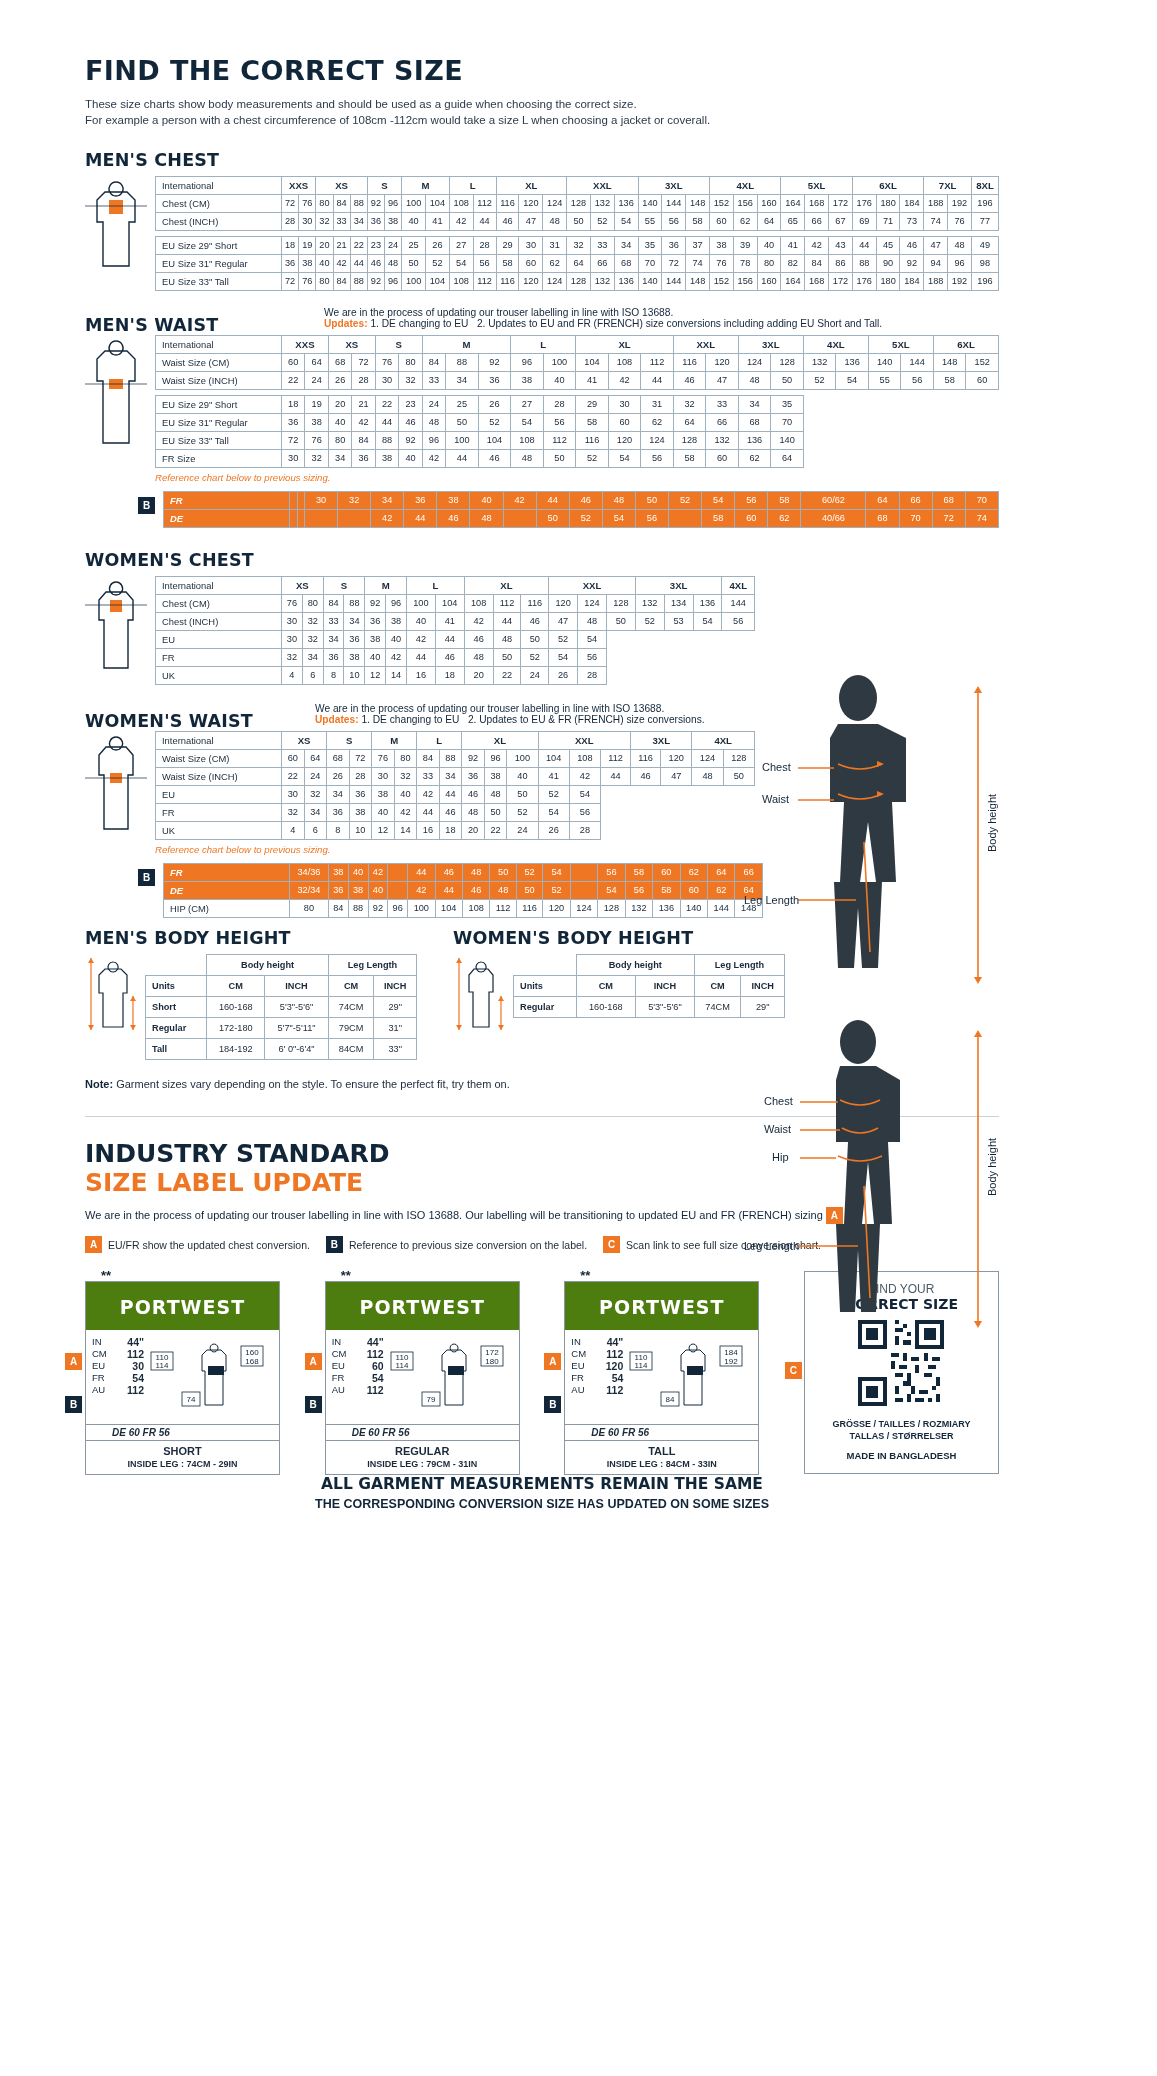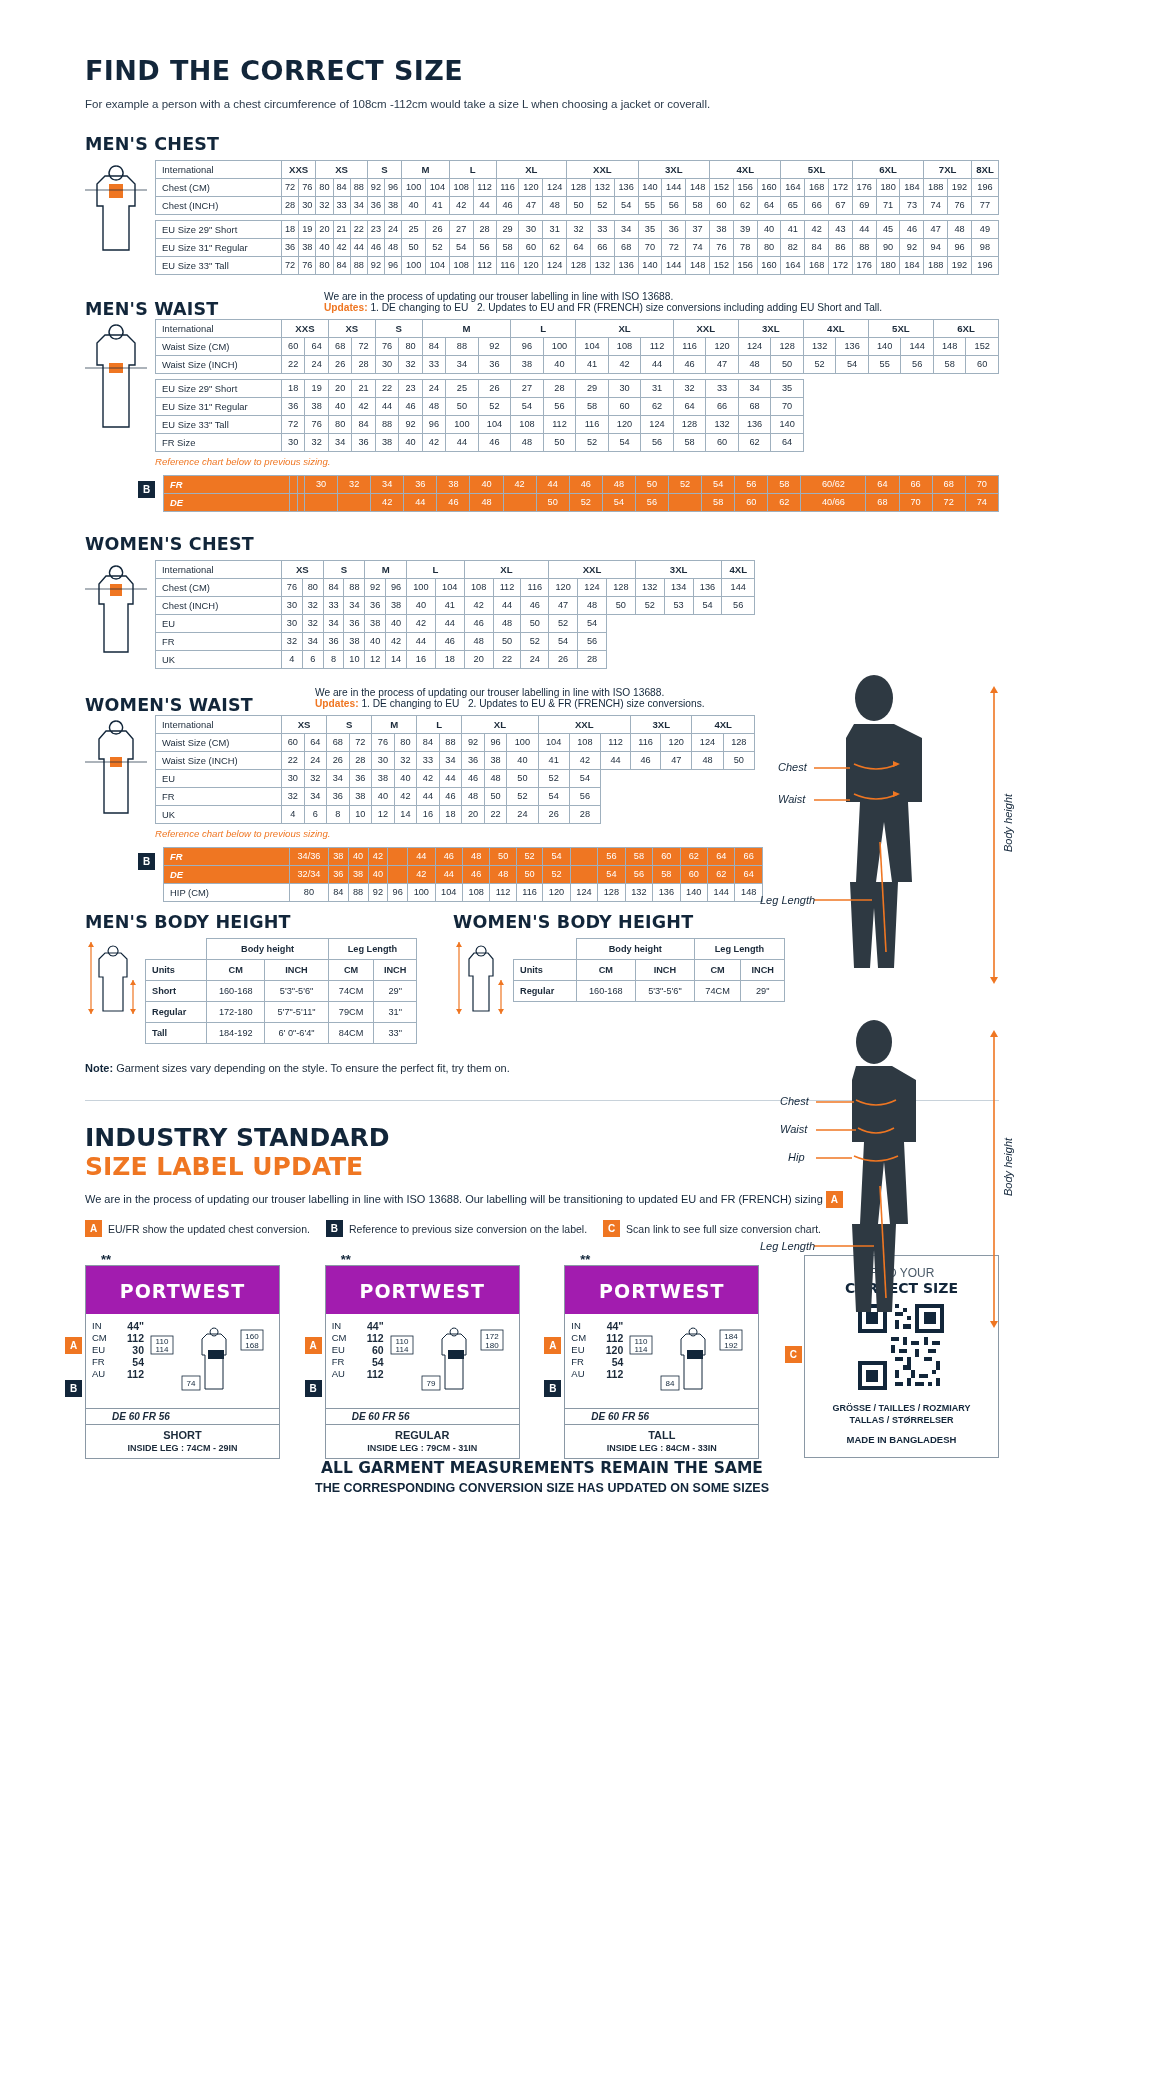--- a/index.html
+++ b/index.html
@@ -82,21 +82,21 @@
   }
   .cbadge{
     display:inline-block;width:17px;height:17px;background:#ef7622;color:#fff;
     font-size:10px;font-weight:bold;text-align:center;line-height:17px;
   }
 
   
   .silh{width:62px;height:100%;}
 
   
-  .models{position:absolute;right:70px;top:680px;width:260px;font-style:italic;}
+  .models{position:absolute;right:86px;top:680px;width:260px;}
 
   
   .bh-wrap{display:flex;gap:36px;margin-top:10px;}
   .bh-col{flex:1 1 0;}
   table.bh{border-collapse:collapse;font-size:9.2px;width:100%;}
   table.bh td{border:1px solid #9fb0be;text-align:center;padding:3px 4px;height:14px;}
   table.bh td.k{text-align:left;padding-left:6px;font-weight:bold;}
   table.bh td.hd{font-weight:bold;}
 
   .note-bottom{font-size:11px;margin-top:18px;color:#1b2a3a;}
@@ -108,21 +108,21 @@
   h2.ind2{font-size:25px;font-weight:bold;color:#ef7622;margin:0 0 10px 0;font-family:"DejaVu Sans", sans-serif;}
   .ind-note{font-size:11px;color:#12263a;margin-bottom:12px;}
   .legend{display:flex;gap:16px;align-items:center;font-size:10.5px;margin-bottom:18px;flex-wrap:wrap;}
   .legend .item{display:flex;gap:6px;align-items:center;}
 
   
   .labels{display:flex;gap:22px;justify-content:space-between;align-items:flex-start;}
   .label-card{width:195px;position:relative;}
   .stars{color:#12263a;font-size:13px;font-weight:bold;margin-left:16px;line-height:10px;}
   .lbl-box{border:1px solid #8a98a5;background:#fff;}
-  .lbl-top{background:#a21caf;color:#fff;text-align:center;padding:14px 0 12px 0;}
+  .lbl-top{background:#4d7c0f;color:#fff;text-align:center;padding:14px 0 12px 0;}
   .brand{font-family:"DejaVu Sans", sans-serif;font-weight:bold;font-size:19px;letter-spacing:1px;}
   .lbl-body{display:flex;padding:6px 4px 2px 4px;font-size:9.5px;}
   .lbl-left{width:56px;}
   .lbl-left .ln{display:flex;justify-content:space-between;padding:0 2px;line-height:12px;}
   .lbl-left .ln span:first-child{color:#12263a;}
   .lbl-left .ln b{font-size:10.5px;}
   .lbl-mid{flex:1 1 auto;position:relative;height:86px;}
   .lbl-de{border-top:1px solid #8a98a5;font-size:10px;font-style:italic;font-weight:bold;padding:2px 0 2px 26px;}
   .lbl-foot{border-top:1px solid #8a98a5;text-align:center;font-size:9px;padding:4px 0 5px 0;font-weight:bold;}
   .lbl-foot .big{font-size:11px;display:block;margin-bottom:2px;}
@@ -140,20 +140,21 @@
   .bottom2{text-align:center;font-size:12.5px;font-weight:bold;color:#12263a;margin-top:4px;}
 </style>
 </head>
 <body>
 
 <div class="page">
  <div class="inner">
 
   <h1 class="title">FIND THE CORRECT SIZE</h1>
   <div class="intro">
+    <div>These size charts show body measurements and should be used as a guide when choosing the correct size.</div>
     <div>For example a person with a chest circumference of 108cm -112cm would take a size L when choosing a jacket or coverall.</div>
   </div>
 
   <h2 class="section">MEN'S CHEST</h2>
   <div class="block row-flex" style="margin-top:6px;">
     <div class="figure-col">
       <svg class="silh" width="62" height="105" viewBox="0 0 62 105">
         <path d="M31 6 a7 7 0 1 0 0.1 0 M20 16 h22 l8 8 v22 h-6 v44 h-26 v-44 h-6 v-22 z" fill="none" stroke="#12263a" stroke-width="1.4"></path>
         <rect x="24" y="24" width="14" height="14" fill="#ef7622"></rect>
         <line x1="0" y1="30" x2="62" y2="30" stroke="#12263a" stroke-width="0.7"></line>

